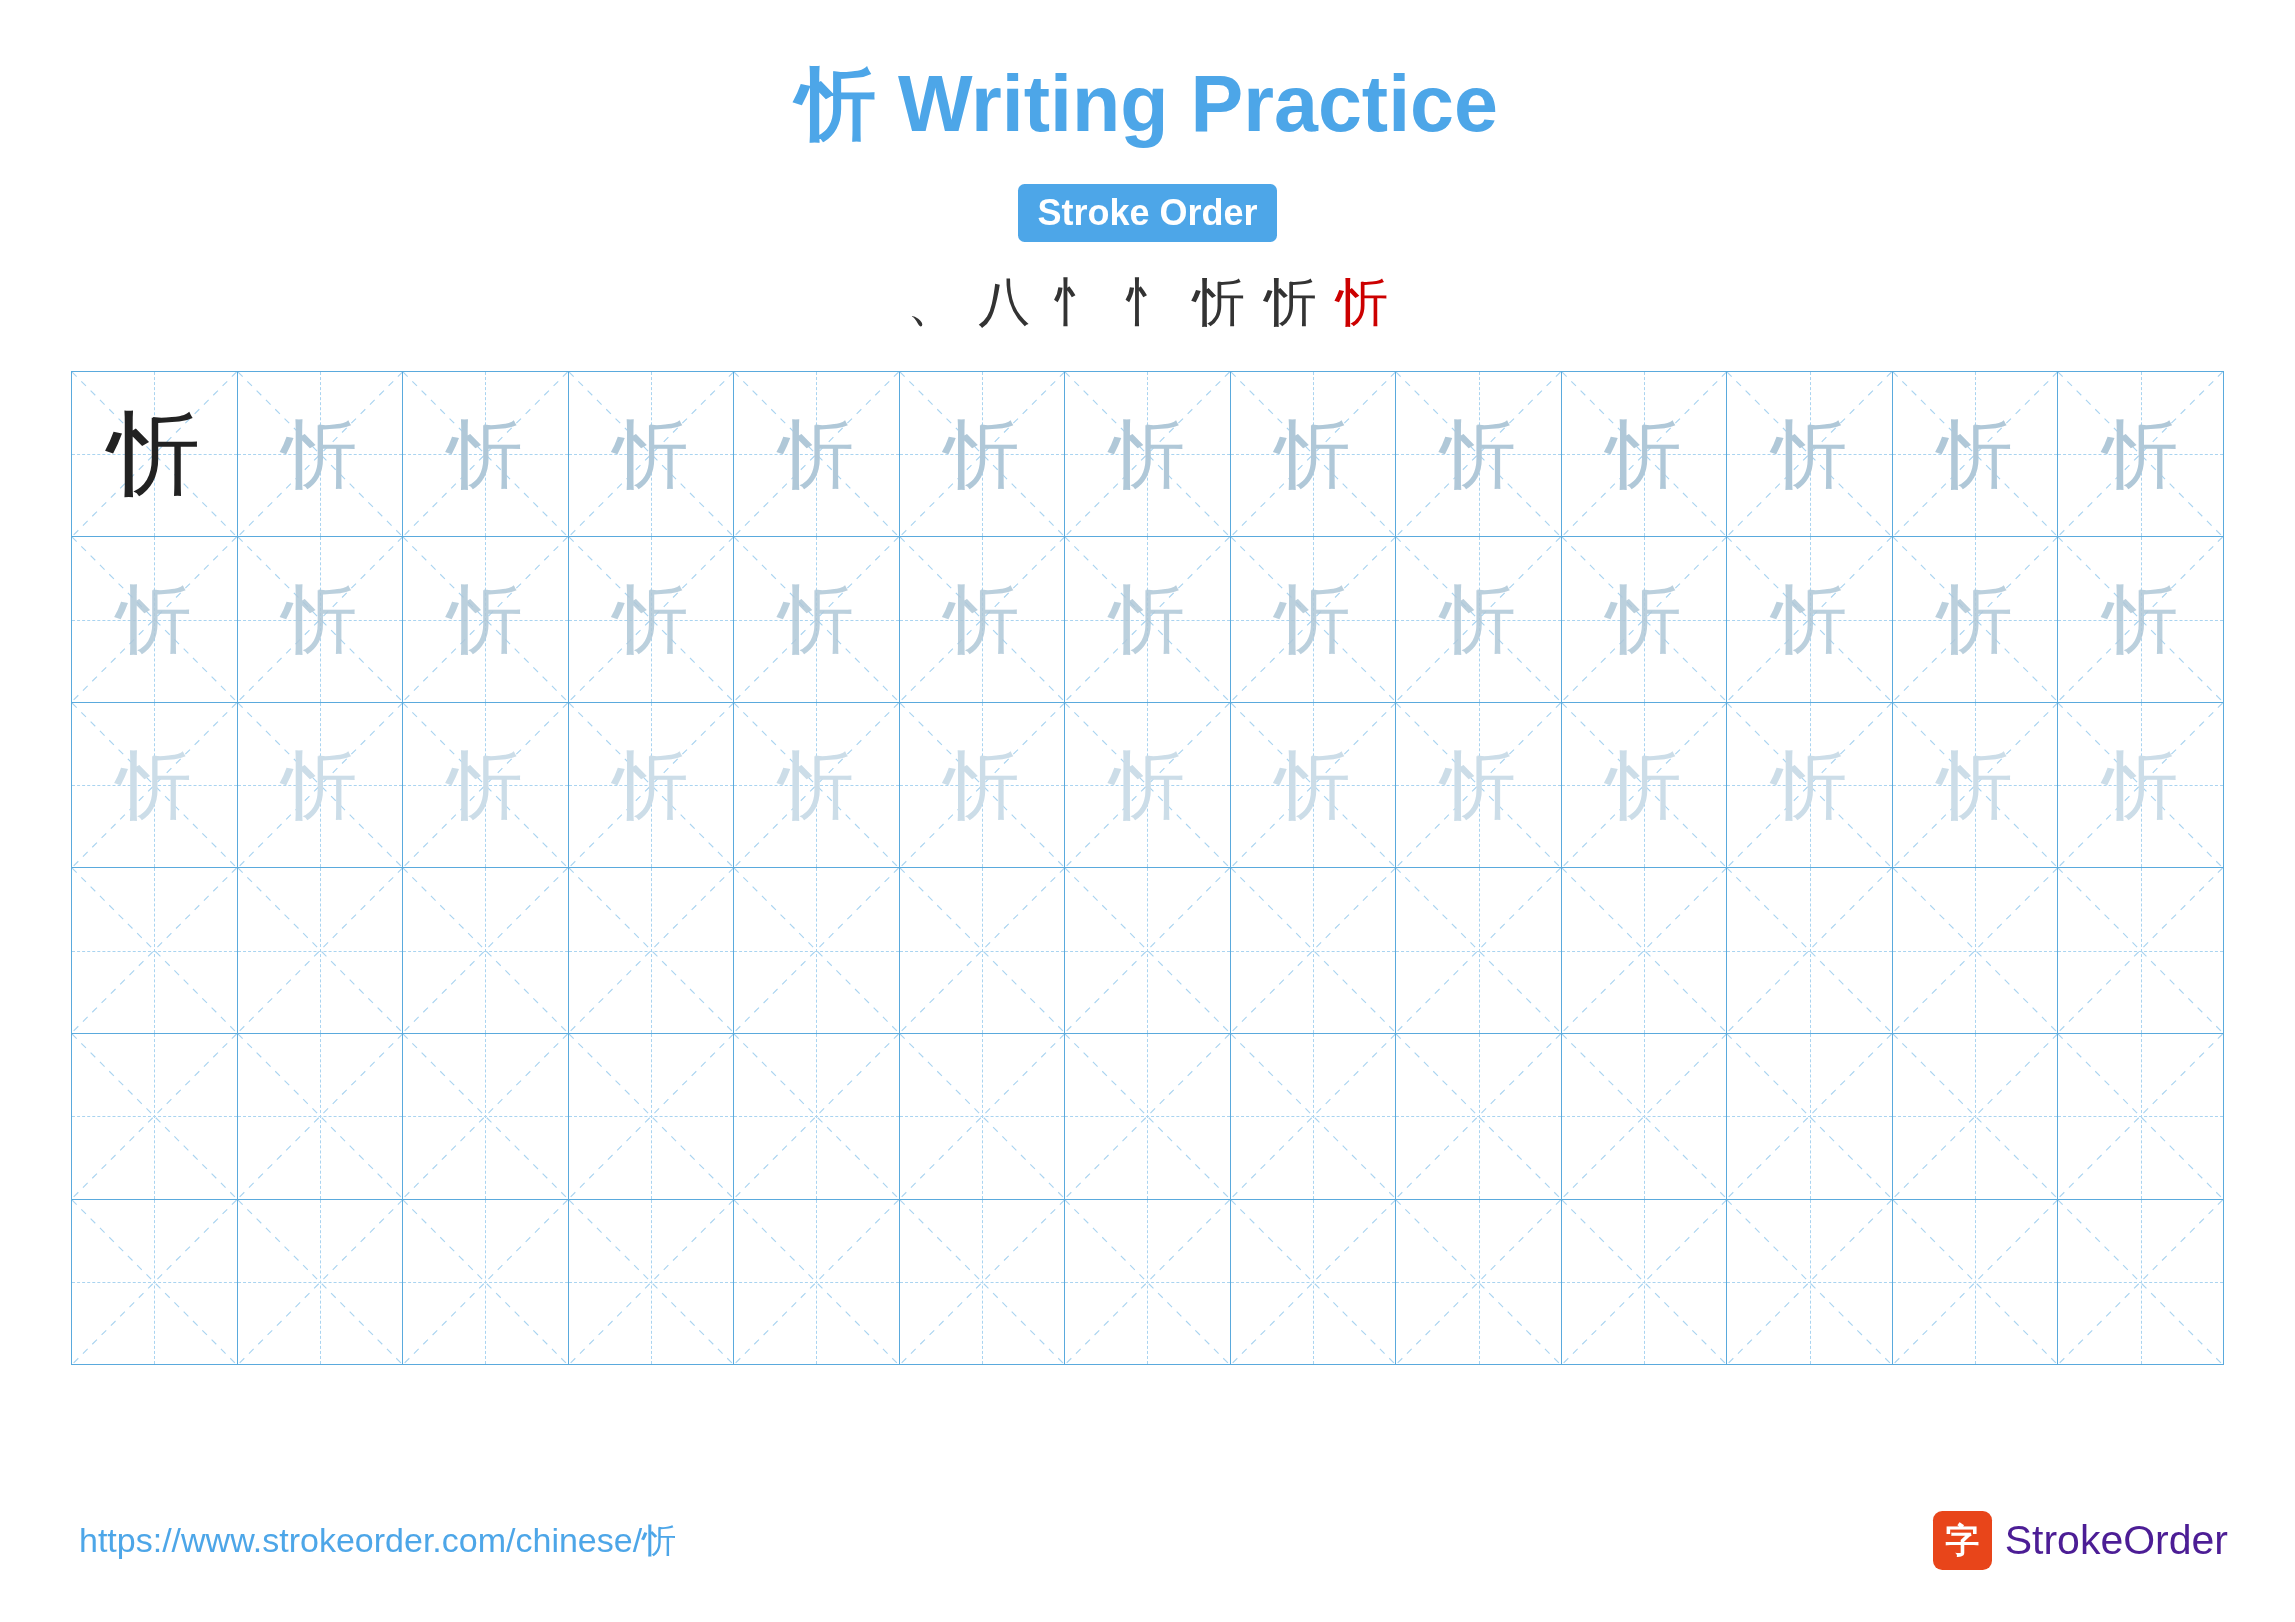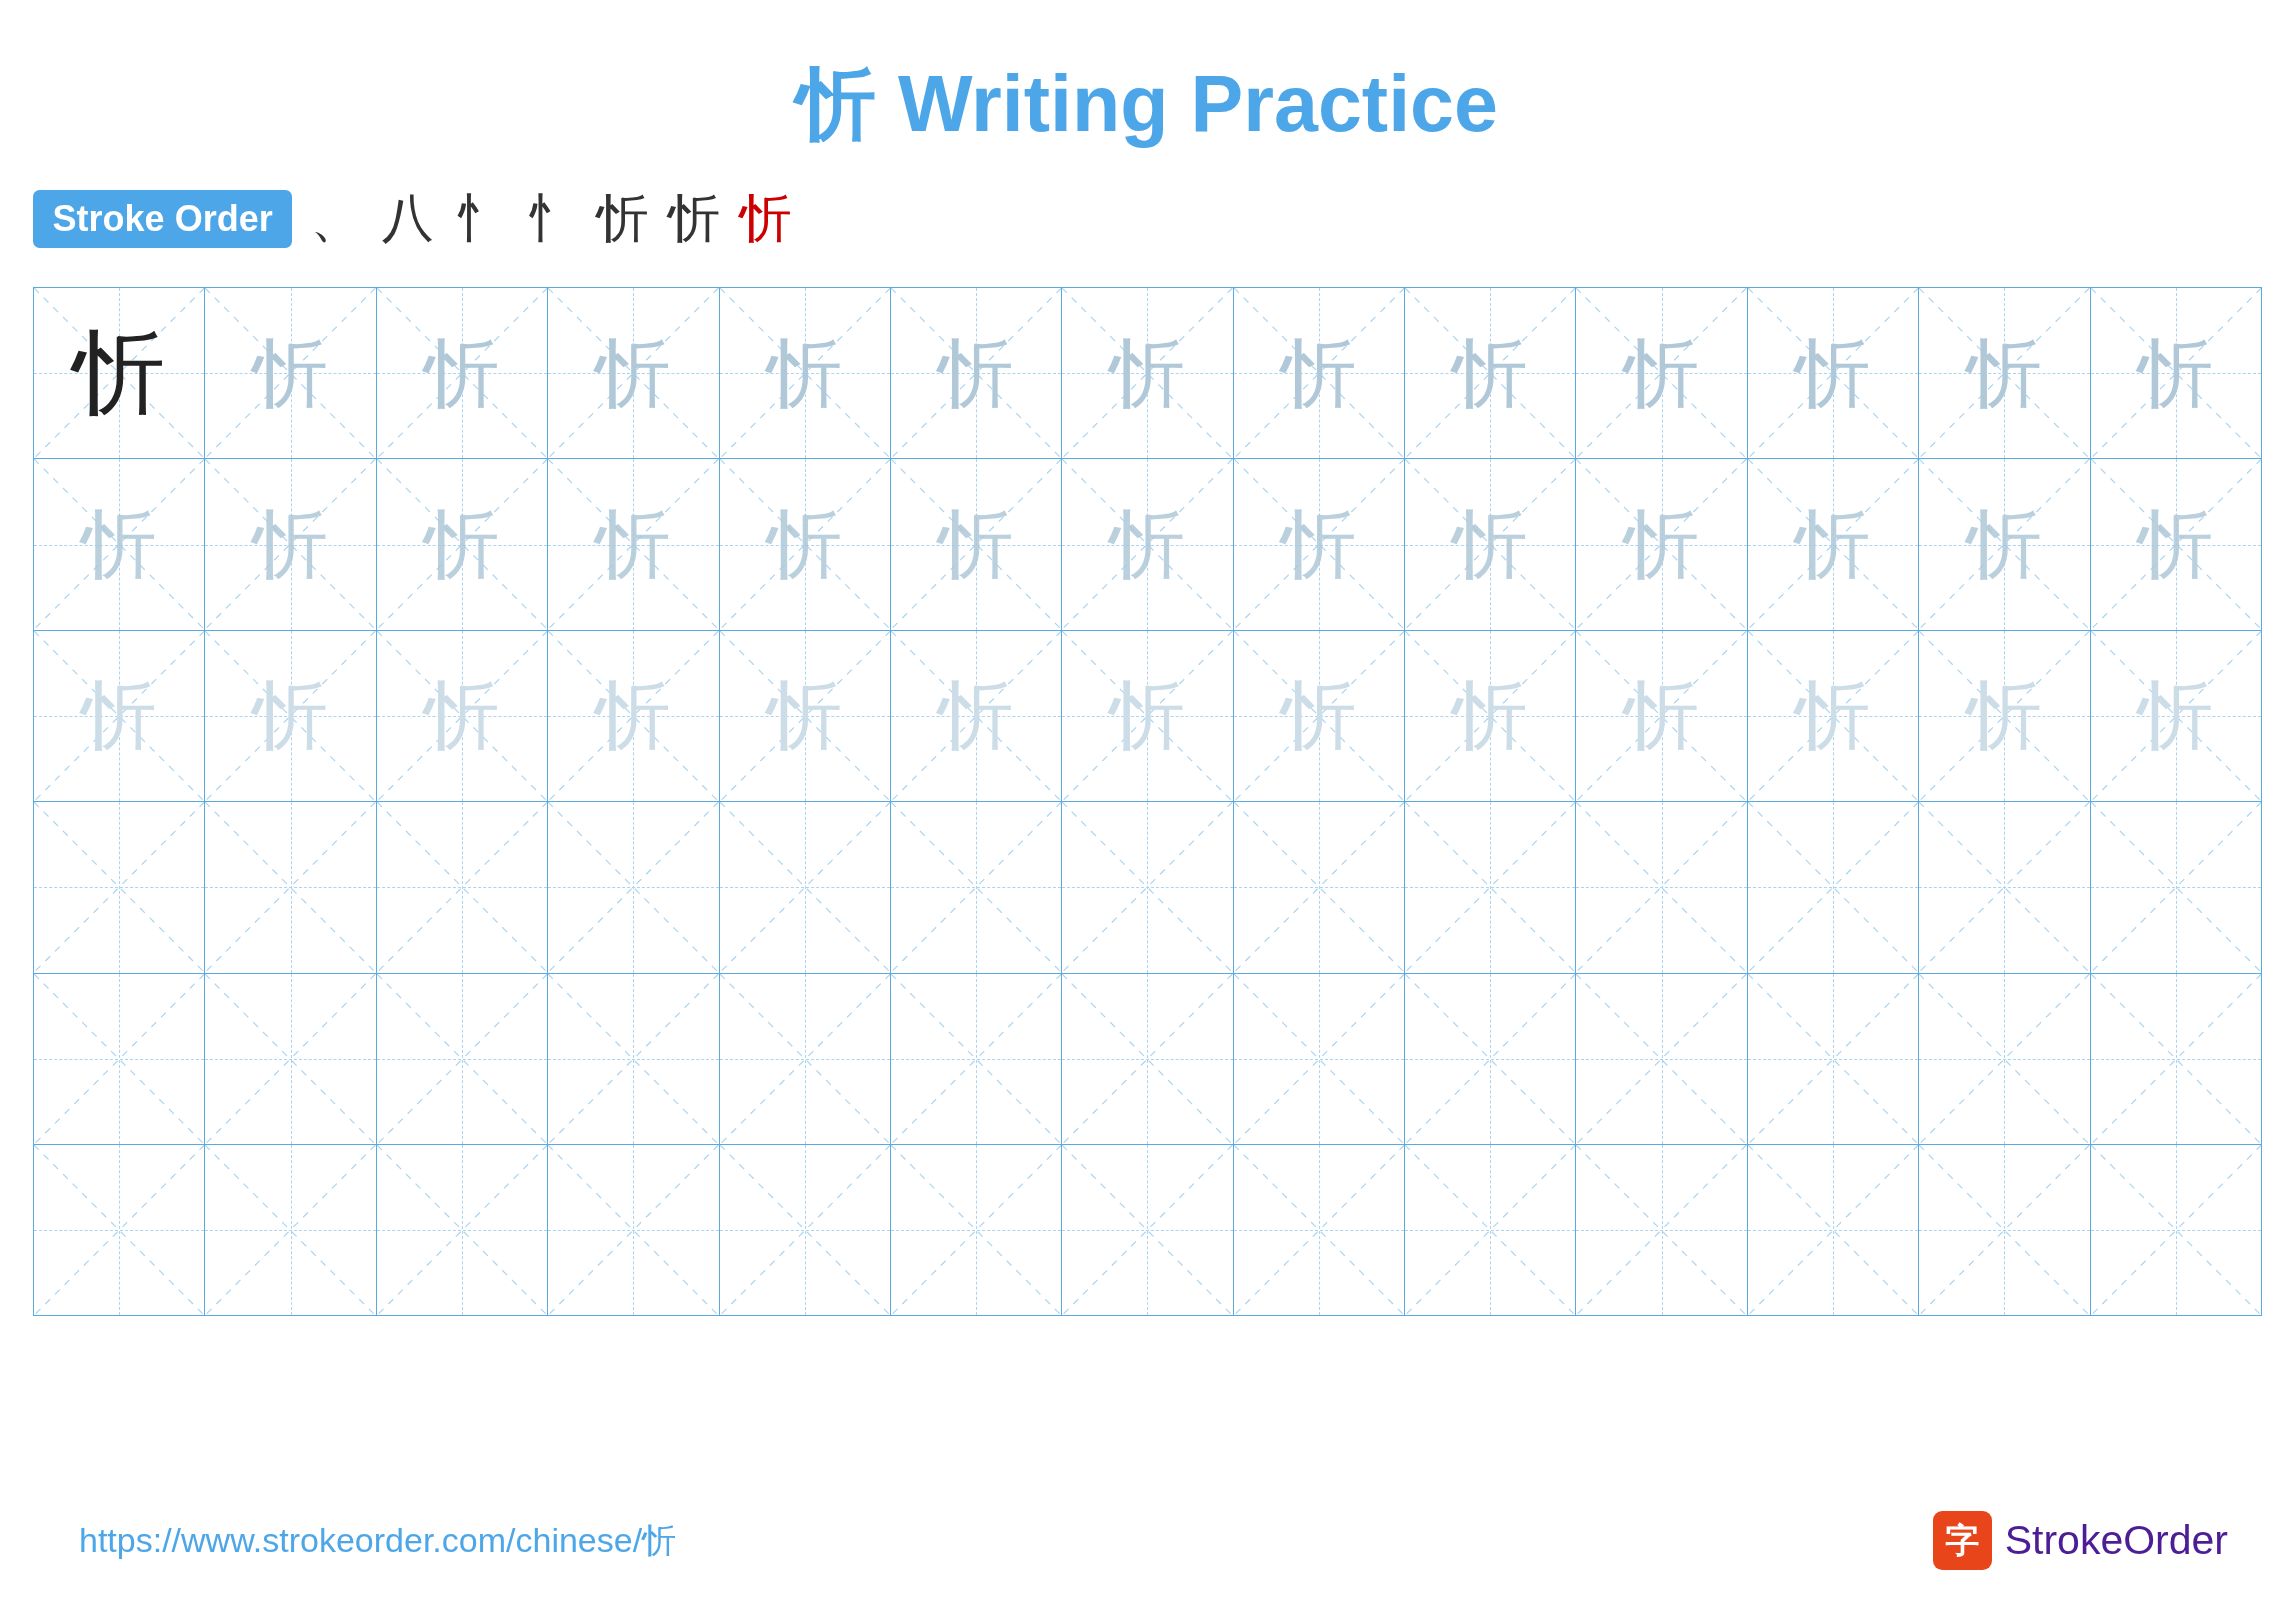--- a/index.html
+++ b/index.html
@@ -8,41 +8,42 @@
       font-family: Arial, sans-serif;
       width: 2295px;
       height: 1622px;
       position: relative;
       overflow: hidden;
     }
 
     .page {
       width: 2295px;
       height: 1622px;
-      padding: 52px 33px;
+      padding: 52px 71px;
       display: flex;
       flex-direction: column;
       align-items: center;
     }
 
     .title {
       font-size: 79px;
       color: #4da6e8;
       font-weight: bold;
       margin-bottom: 26px;
       text-align: center;
       width: 100%;
     }
 
     .stroke-order-row {
       display: flex;
       align-items: center;
       width: 100%;
       margin-bottom: 33px;
-      gap: 18px;
+      gap: 26px;
+      flex-direction: column;
     }
 
     .stroke-order-badge {
       background: #4da6e8;
       color: white;
       font-size: 36px;
       font-weight: bold;
       padding: 7.9px 19.6px;
       border-radius: 6.5px;
       white-space: nowrap;

